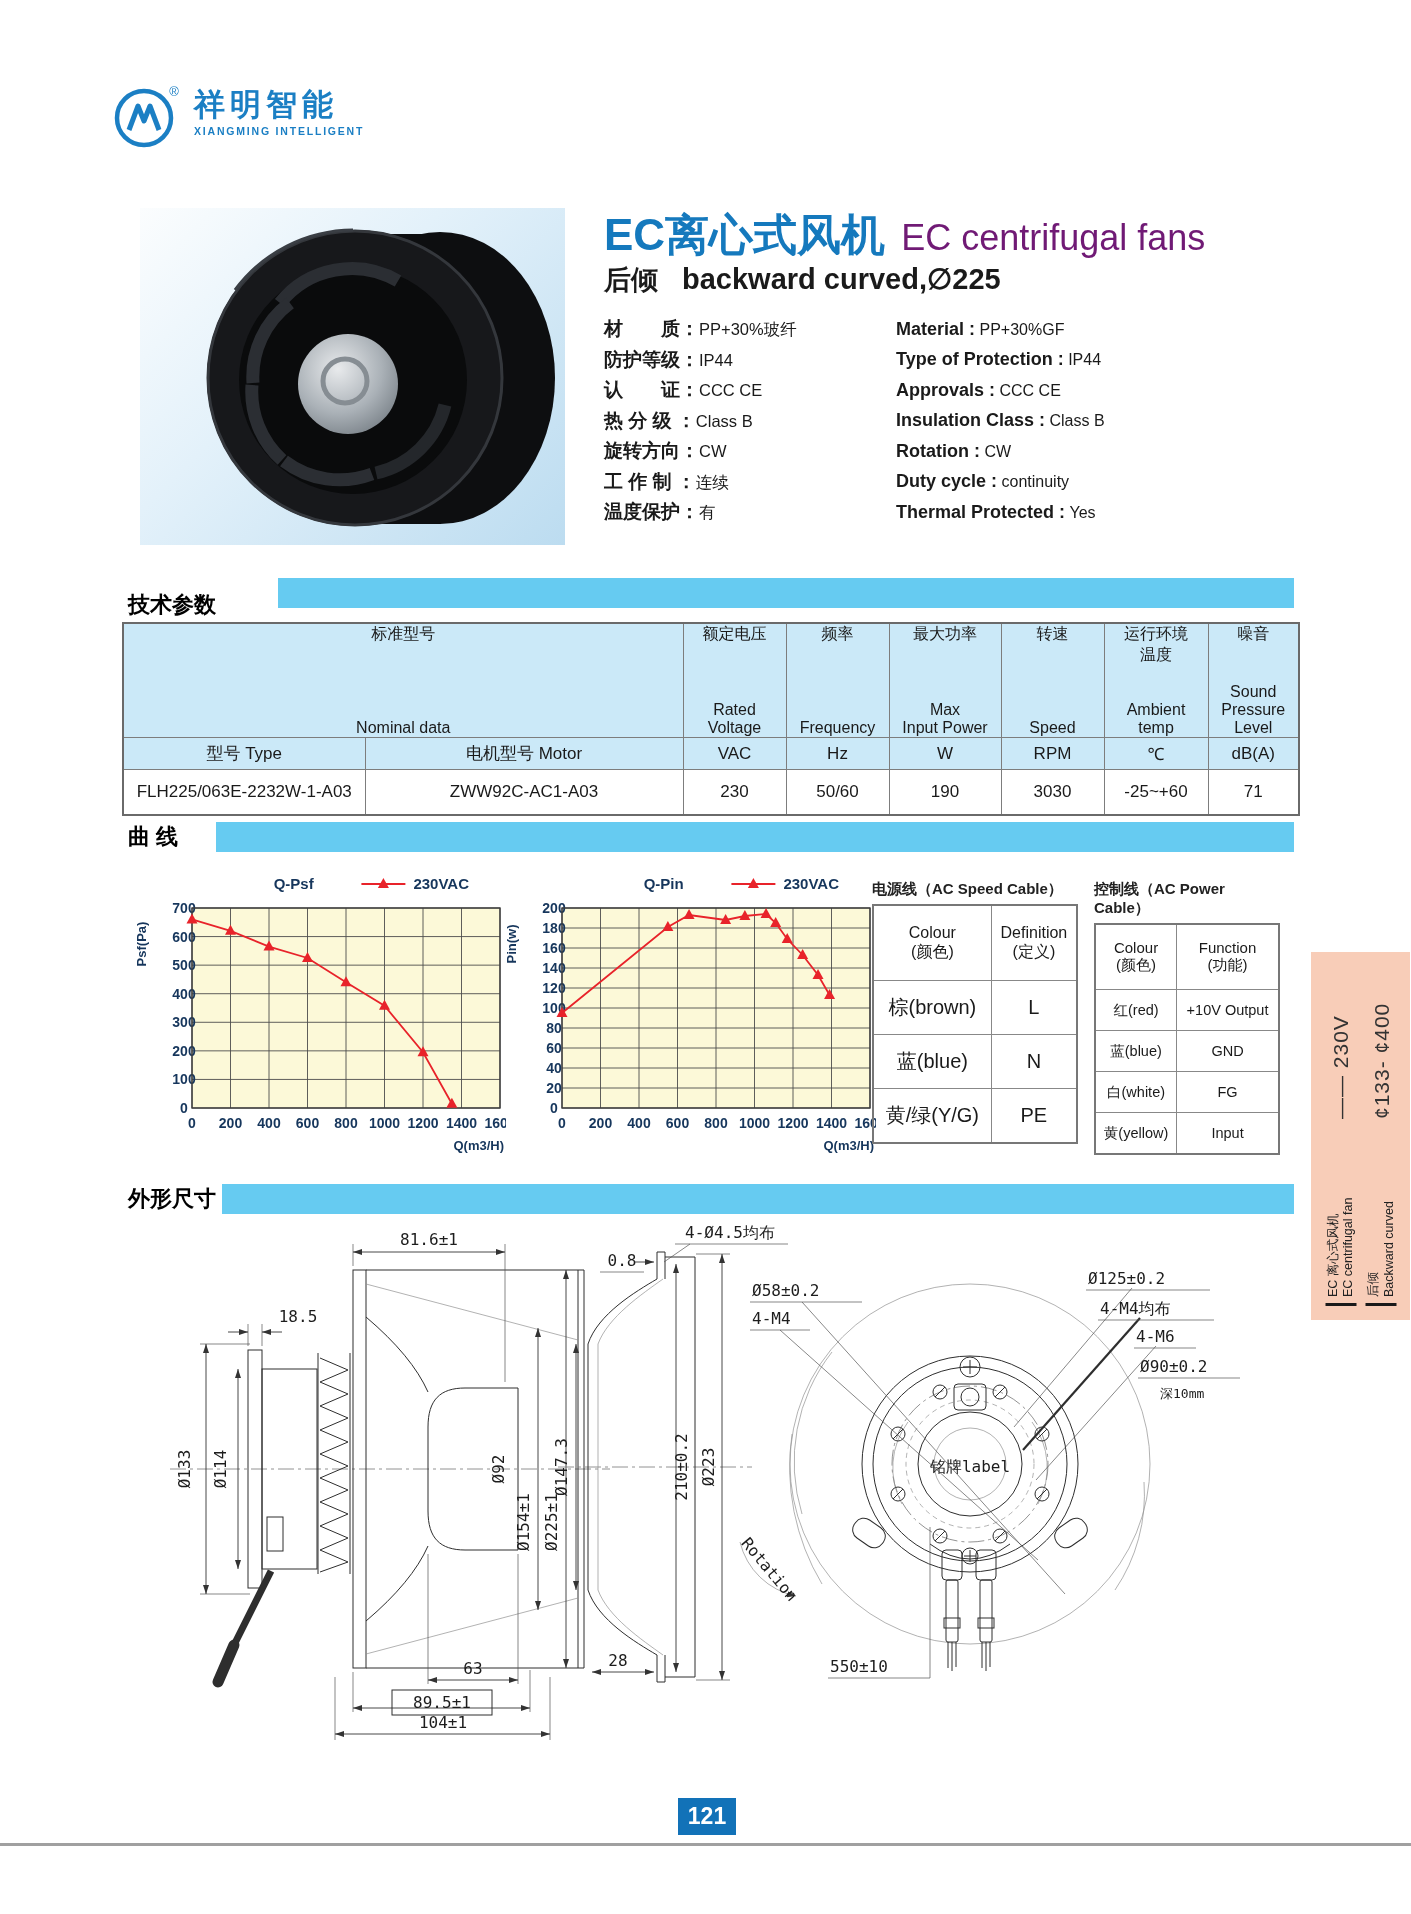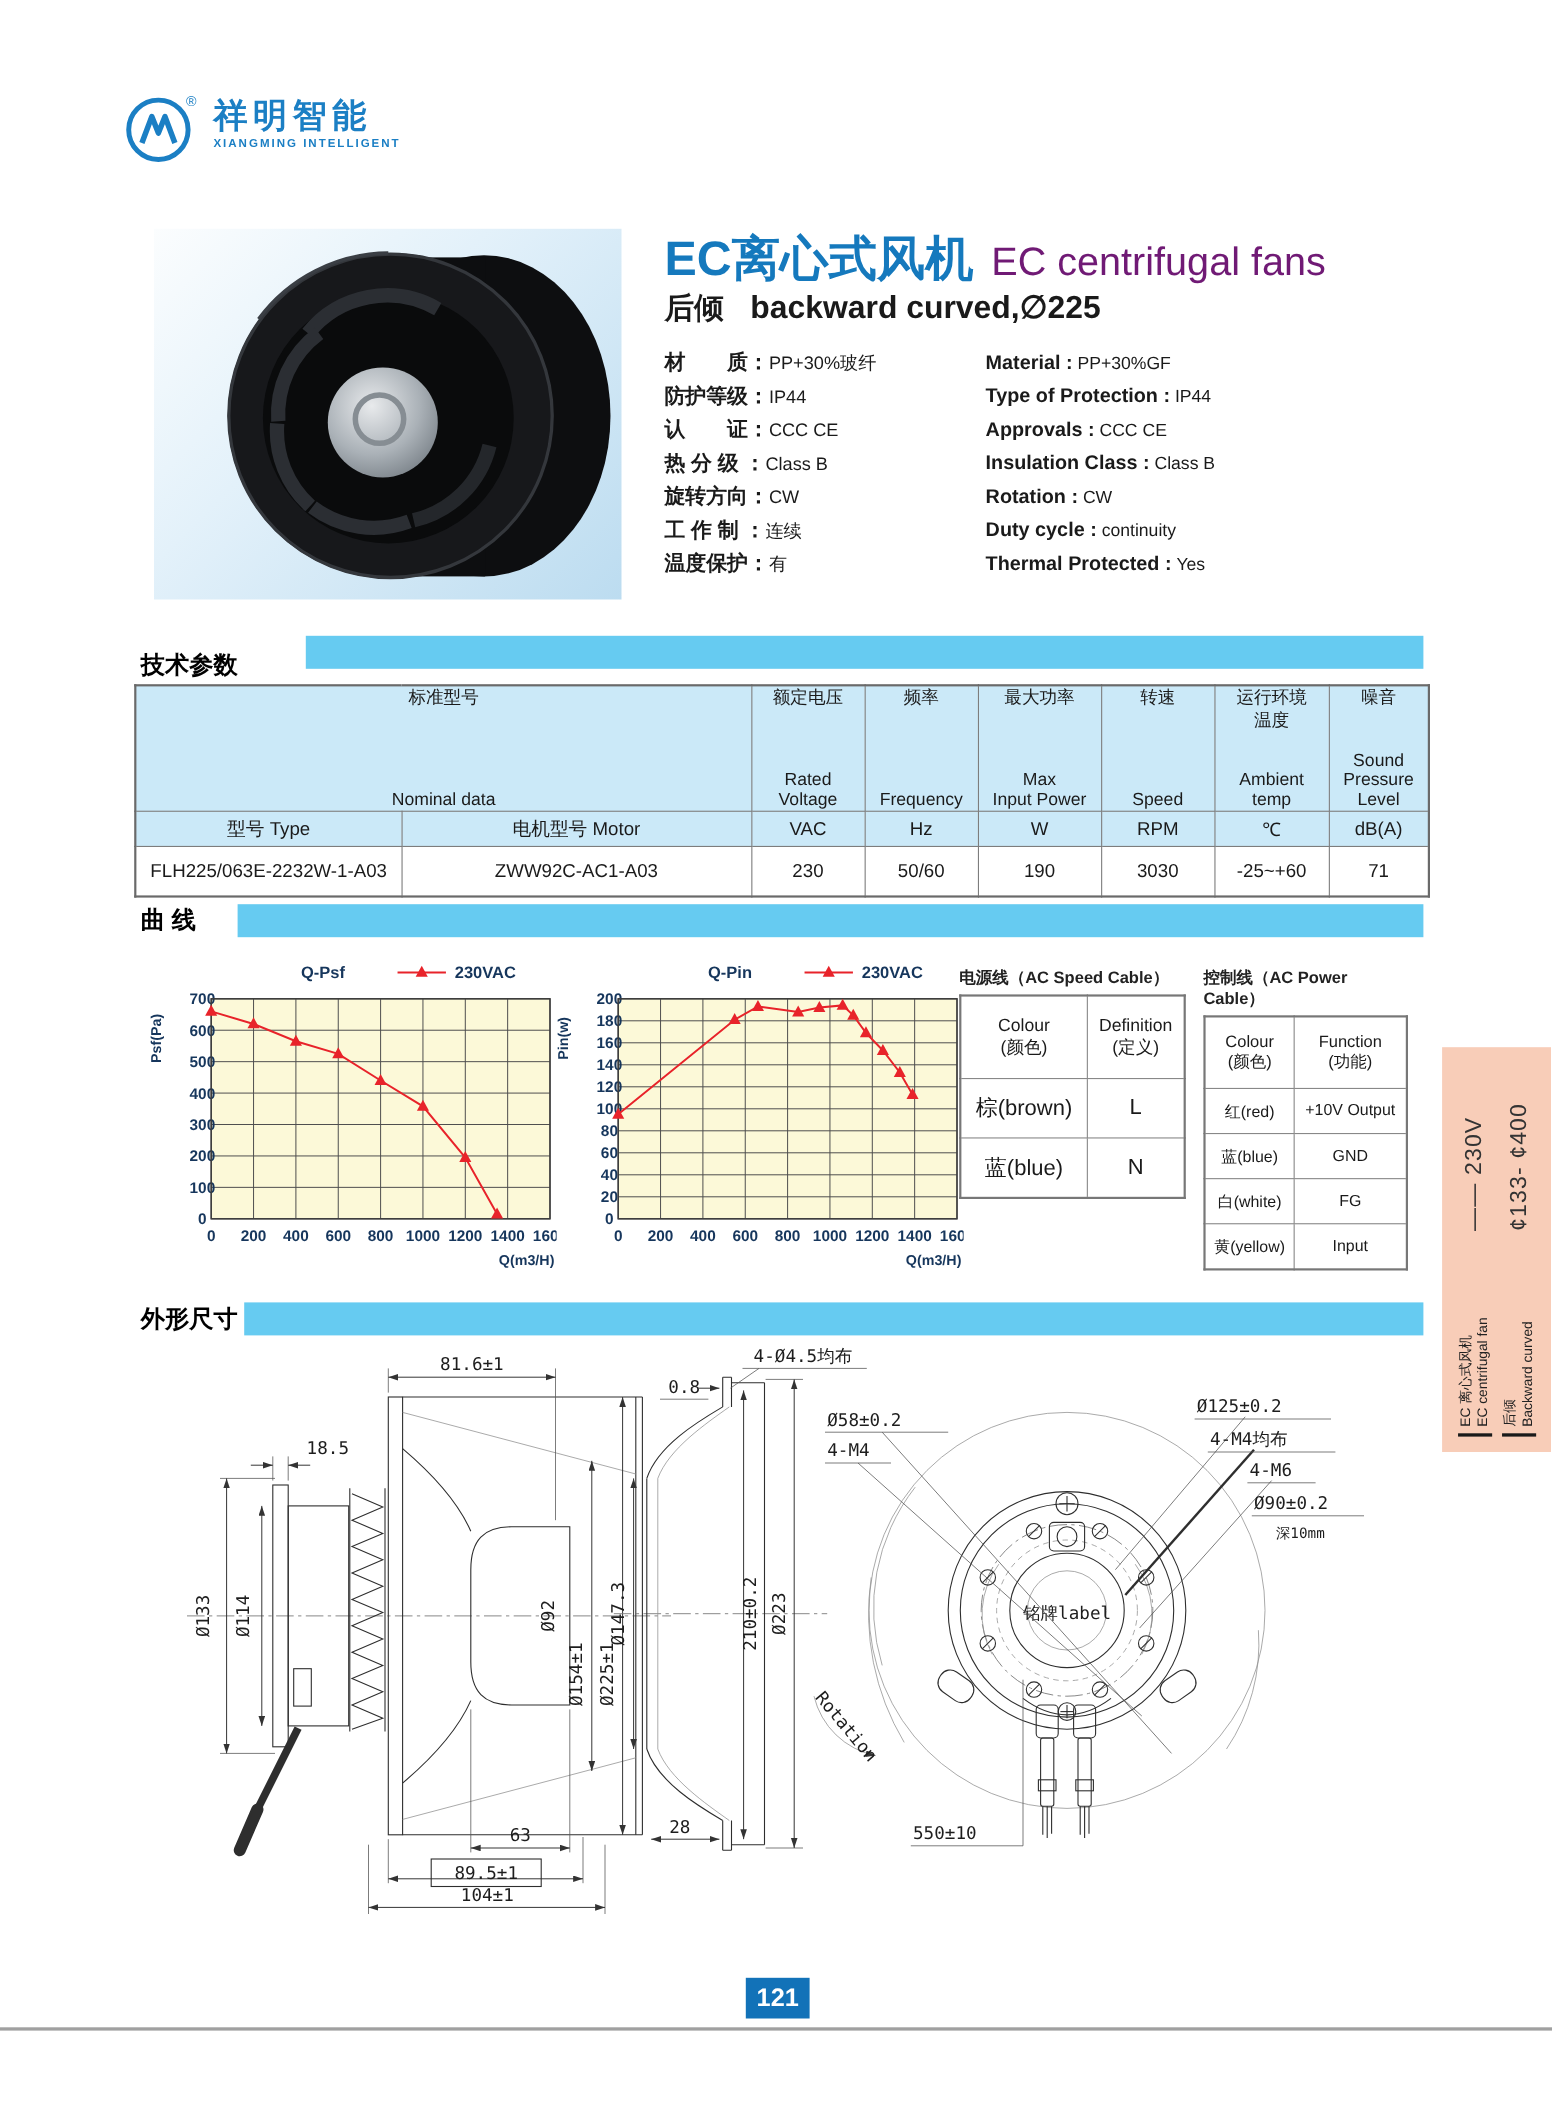--- a/index.html
+++ b/index.html
@@ -392,20 +392,24 @@
 (定义)</td>
           </tr>
       <tr class="rw">
             <td>棕(brown)</td>
             <td>L</td>
           </tr>
       <tr class="rw">
             <td>蓝(blue)</td>
             <td>N</td>
           </tr>
+      <tr class="rw">
+            <td>黄/绿(Y/G)</td>
+            <td>PE</td>
+          </tr>
     </tbody>
       </table>
   </div>
   <div class="cable" id="cable-1">
     <div class="cable-title">控制线（AC Power Cable）</div>
     <table>
       <tbody>
           <tr class="hd">
             <td>Colour
 (颜色)</td>

